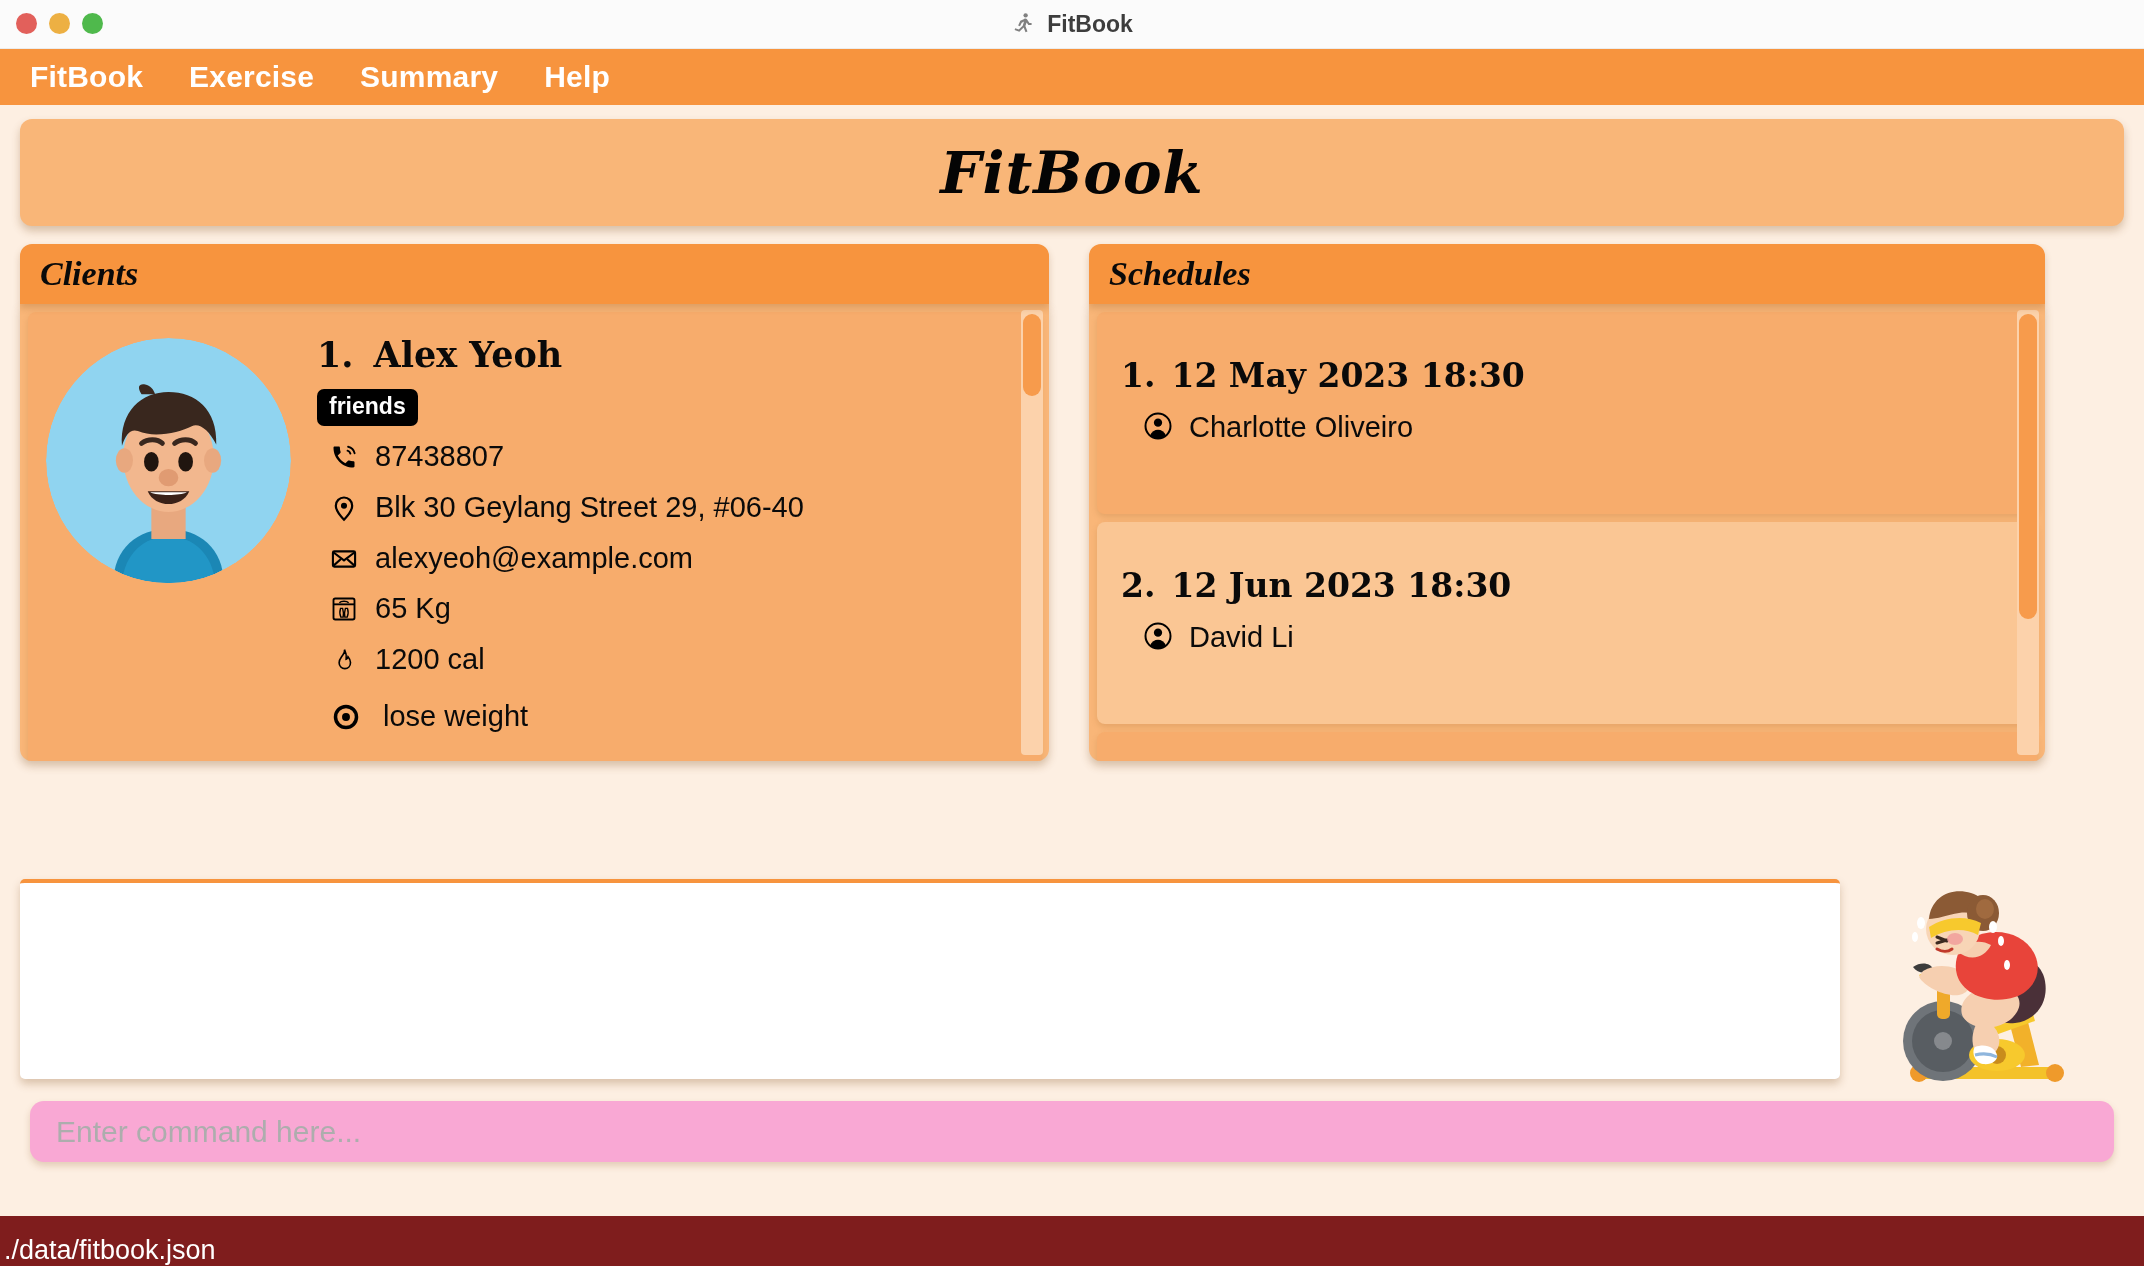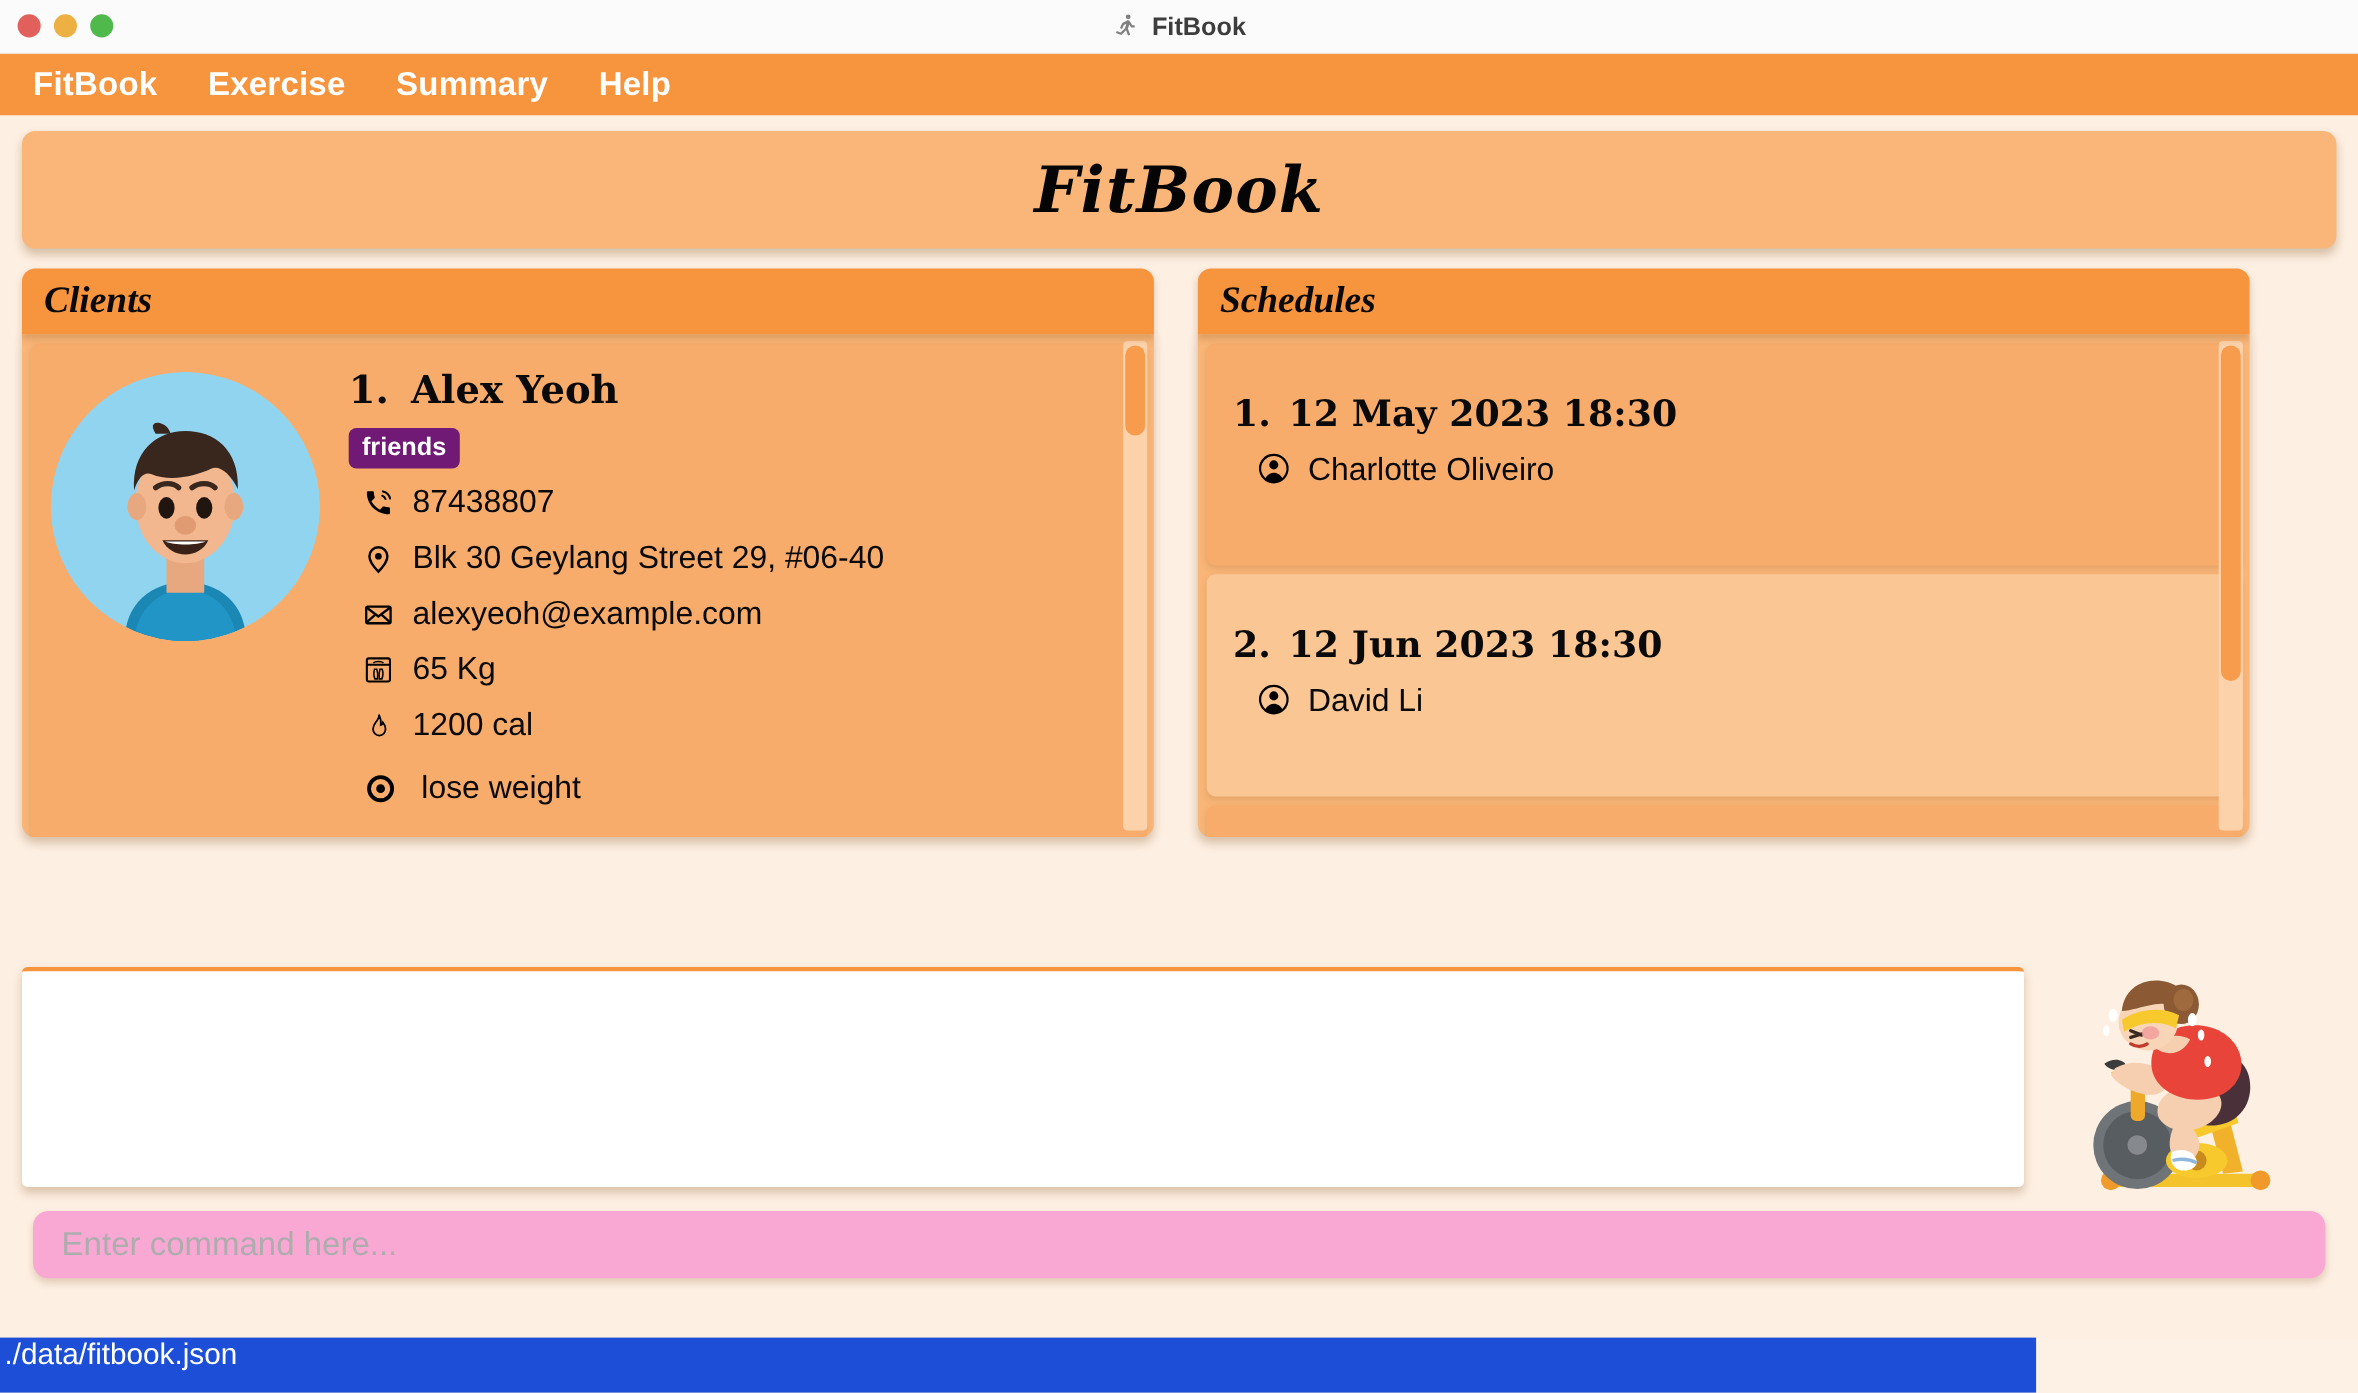--- a/index.html
+++ b/index.html
@@ -173,21 +173,21 @@
     font-size: 35px;
     color: #0a0a0a;
     display: flex;
     gap: 20px;
     margin-bottom: 14px;
   }
   .client-index { min-width: 28px; }
 
   .tag {
     display: inline-block;
-    background: #701a75;
+    background: #000000;
     color: #ffffff;
     font-size: 23px;
     font-weight: bold;
     padding: 4px 12px 6px 12px;
     border-radius: 7px;
     margin-bottom: 12px;
   }
 
   .info-row {
     display: flex;
@@ -302,24 +302,24 @@
     padding: 0 26px;
     box-shadow: 0 4px 7px rgba(130,80,30,0.22);
     font-family: "Liberation Sans", sans-serif;
   }
   .cmd-input::placeholder { color: #adadad; }
 
   
   .statusbar {
     position: absolute;
     left: 0; top: 1216px;
-    width: 1851px; height: 50px;
-    background: #1d4ed8;
-    display: flex;
-    align-items: flex-start;
+    width: 2144px; height: 50px;
+    background: #7f1d1d;
+    display: flex;
+    align-items: flex-end;
     padding-left: 4px;
   }
   .status-text {
     font-size: 27px;
     color: #ffffff;
   }
 </style>
 </head>
 <body>
 

